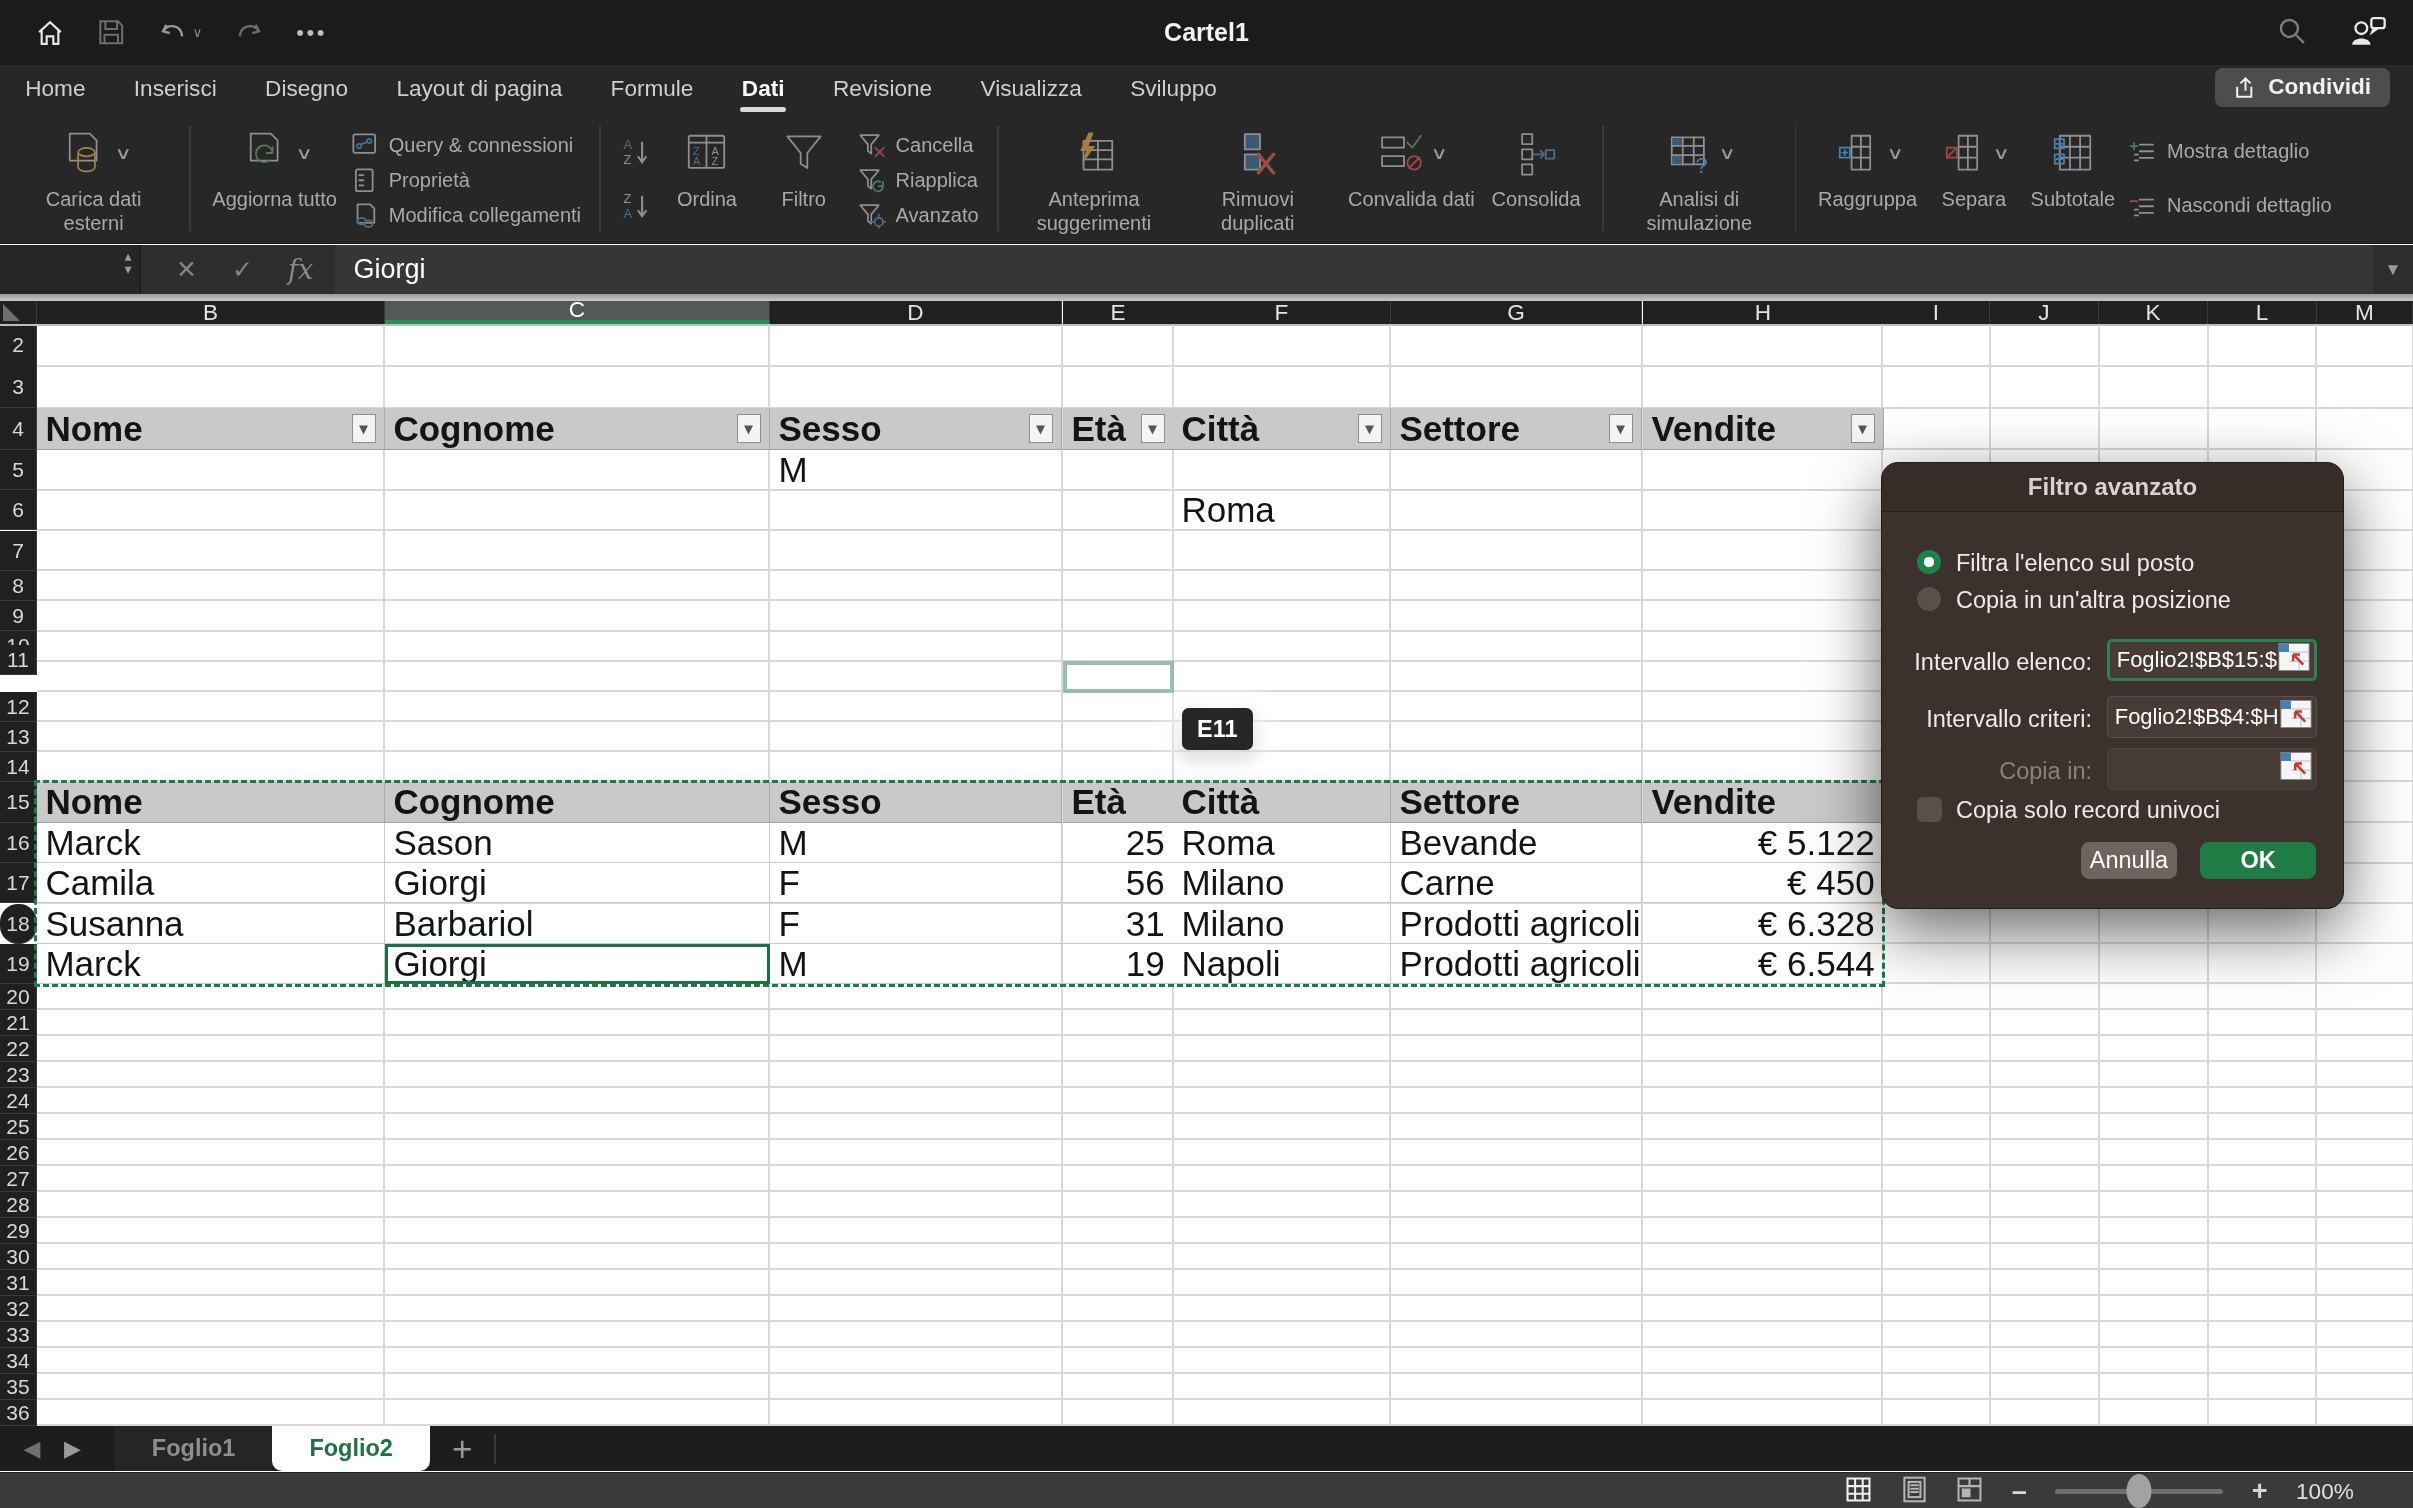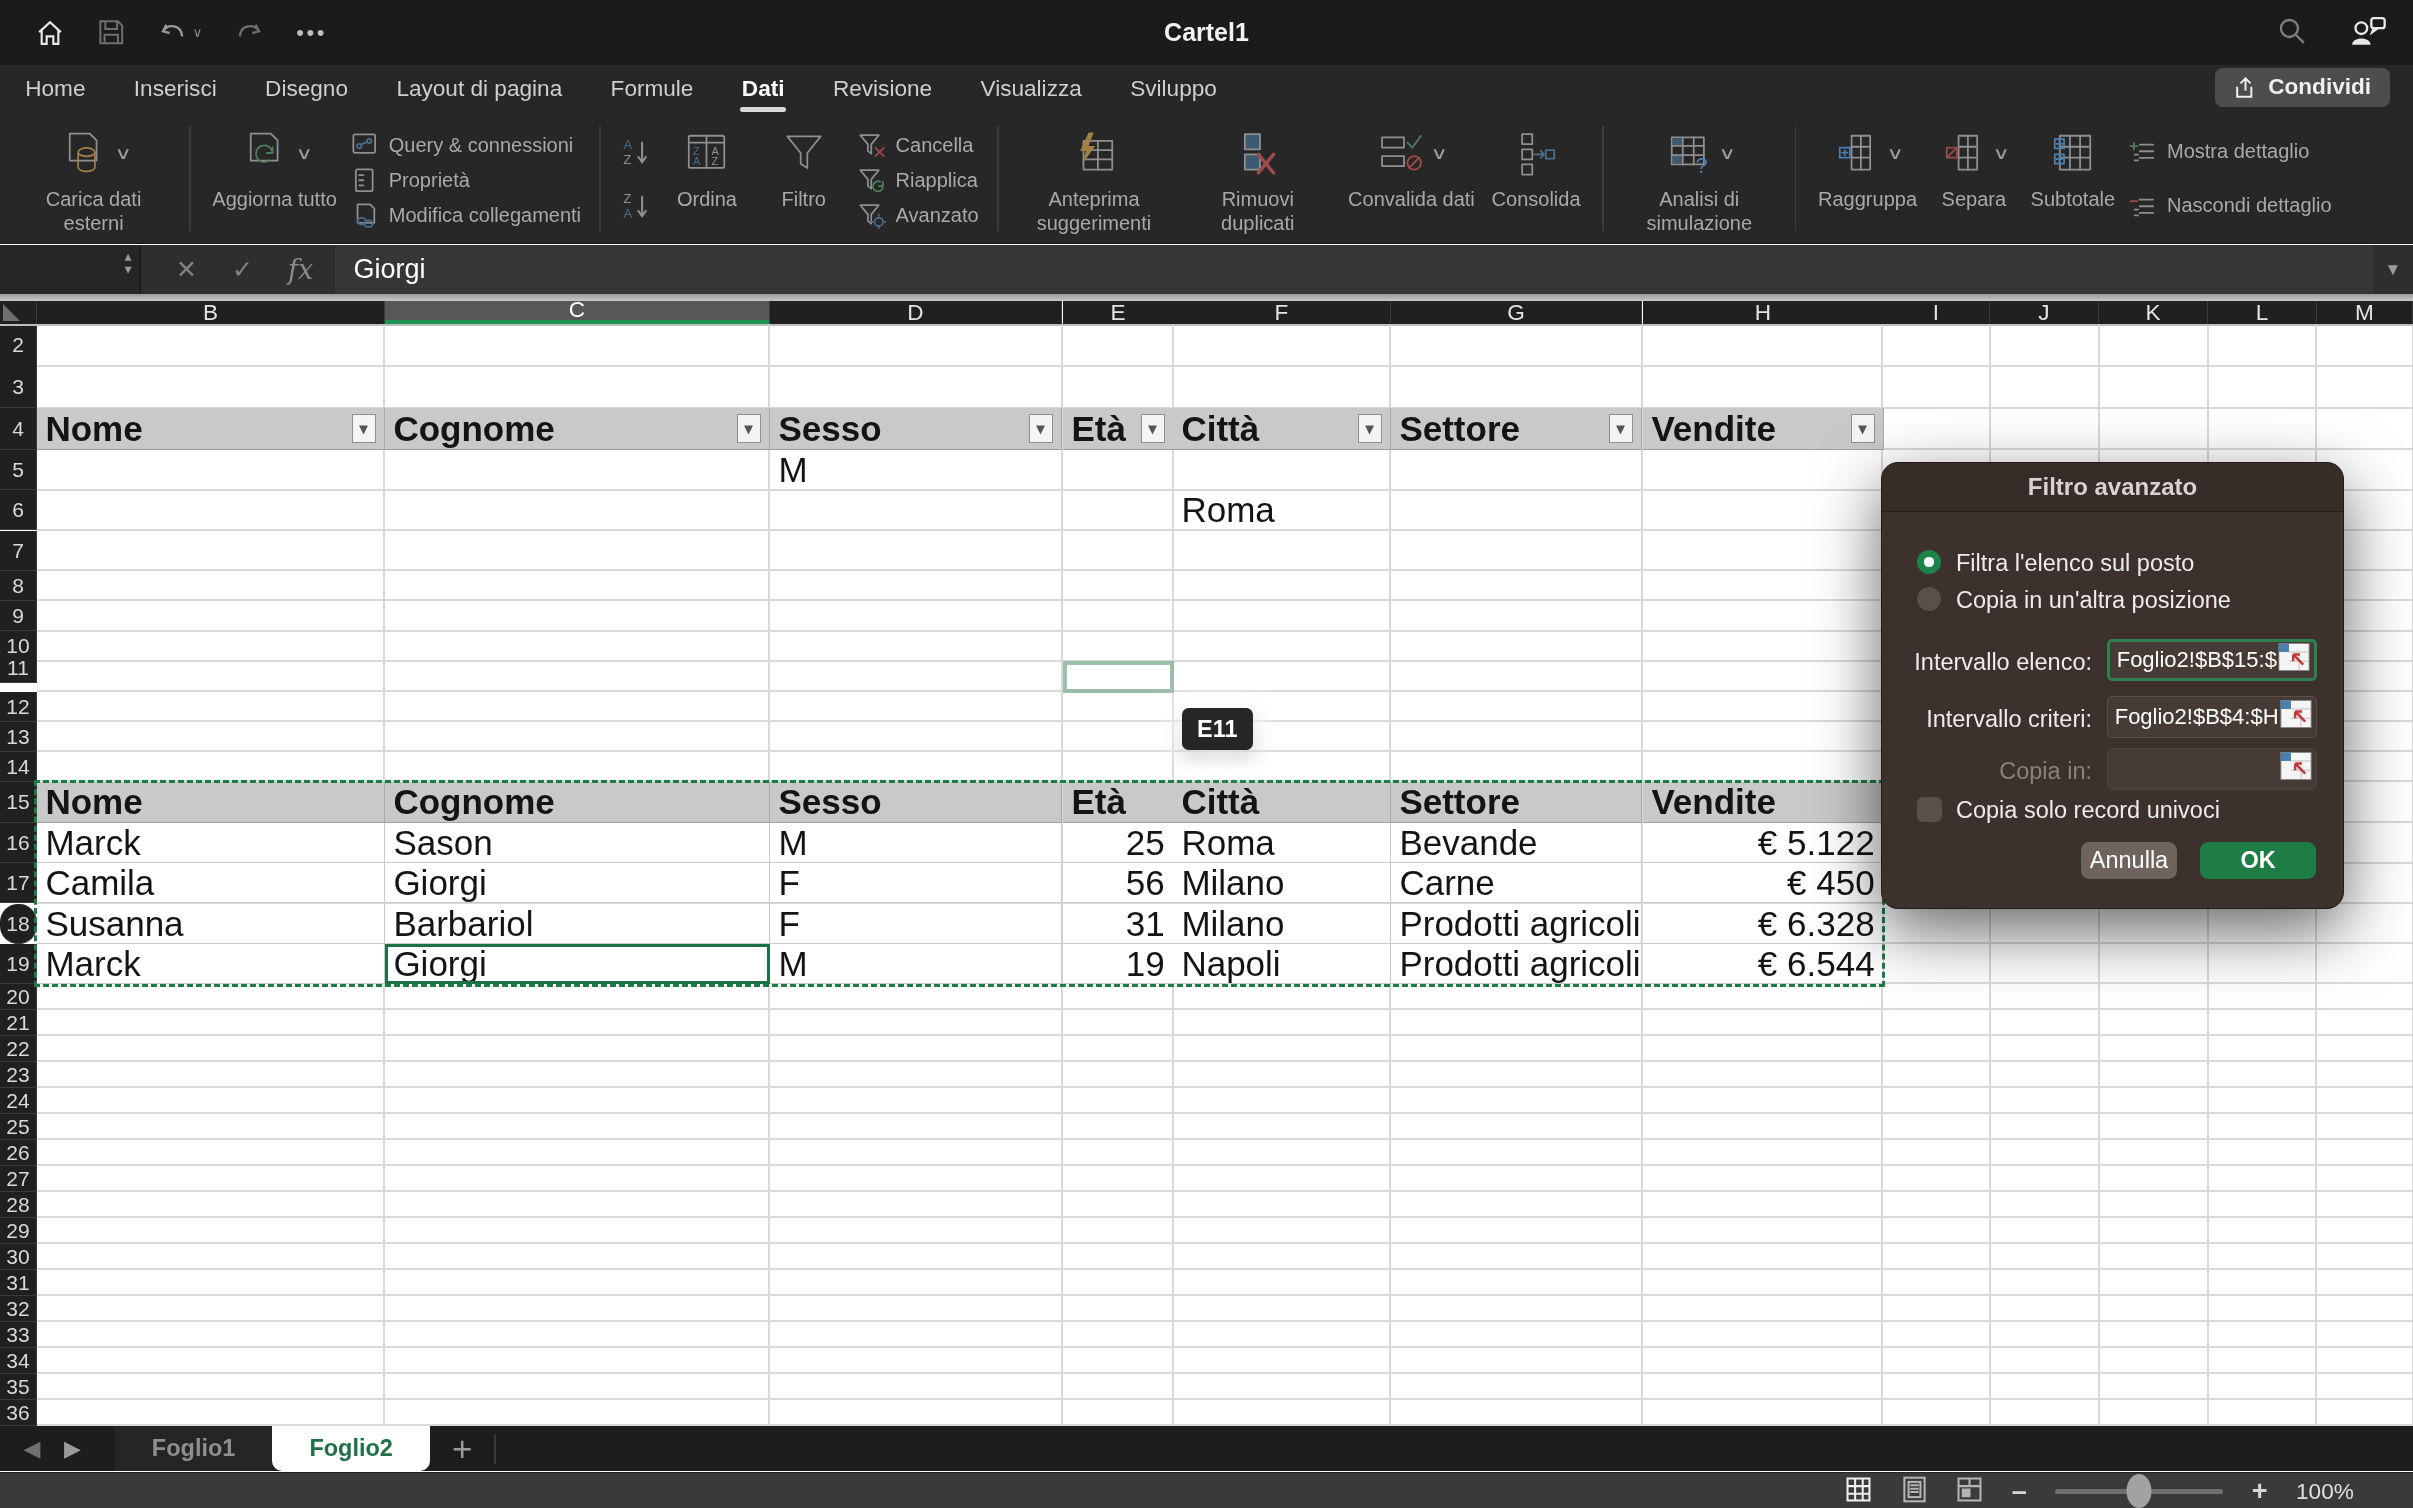--- a/index.html
+++ b/index.html
@@ -412,21 +412,21 @@
     <div class="colhdr" style="left: 2317px; top: 0px; width: 96px; height: 23.5px;">M</div>
     <div class="rowhdr" style="left: 0px; top: 23.5px; width: 37px; height: 42px;">2</div>
     <div class="rowhdr" style="left: 0px; top: 65px; width: 37px; height: 42px;">3</div>
     <div class="rowhdr" style="left: 0px; top: 107px; width: 37px; height: 42px;">4</div>
     <div class="rowhdr" style="left: 0px; top: 149px; width: 37px; height: 40px;">5</div>
     <div class="rowhdr" style="left: 0px; top: 189px; width: 37px; height: 40px;">6</div>
     <div class="rowhdr" style="left: 0px; top: 230px; width: 37px; height: 40px;">7</div>
     <div class="rowhdr" style="left: 0px; top: 270px; width: 37px; height: 30px;">8</div>
     <div class="rowhdr" style="left: 0px; top: 300px; width: 37px; height: 30px;">9</div>
     <div class="rowhdr" style="left: 0px; top: 330px; width: 37px; height: 30px;">10</div>
-    <div class="rowhdr" style="left: 0px; top: 352px; width: 37px; height: 30px;">11</div>
+    <div class="rowhdr" style="left: 0px; top: 344px; width: 37px; height: 30px;">11</div>
     <div class="rowhdr" style="left: 0px; top: 391px; width: 37px; height: 30px;">12</div>
     <div class="rowhdr" style="left: 0px; top: 421px; width: 37px; height: 30px;">13</div>
     <div class="rowhdr" style="left: 0px; top: 451px; width: 37px; height: 30px;">14</div>
     <div class="rowhdr" style="left: 0px; top: 481px; width: 37px; height: 41px;">15</div>
     <div class="rowhdr" style="left: 0px; top: 522px; width: 37px; height: 40px;">16</div>
     <div class="rowhdr" style="left: 0px; top: 562px; width: 37px; height: 40px;">17</div>
     <div class="rowhdr" style="left: 0px; top: 603px; width: 37px; height: 40px; border-radius: 18px;">18</div>
     <div class="rowhdr" style="left: 0px; top: 643px; width: 37px; height: 40px;">19</div>
     <div class="rowhdr" style="left: 0px; top: 683px; width: 37px; height: 26px;">20</div>
     <div class="rowhdr" style="left: 0px; top: 709px; width: 37px; height: 26px;">21</div>

